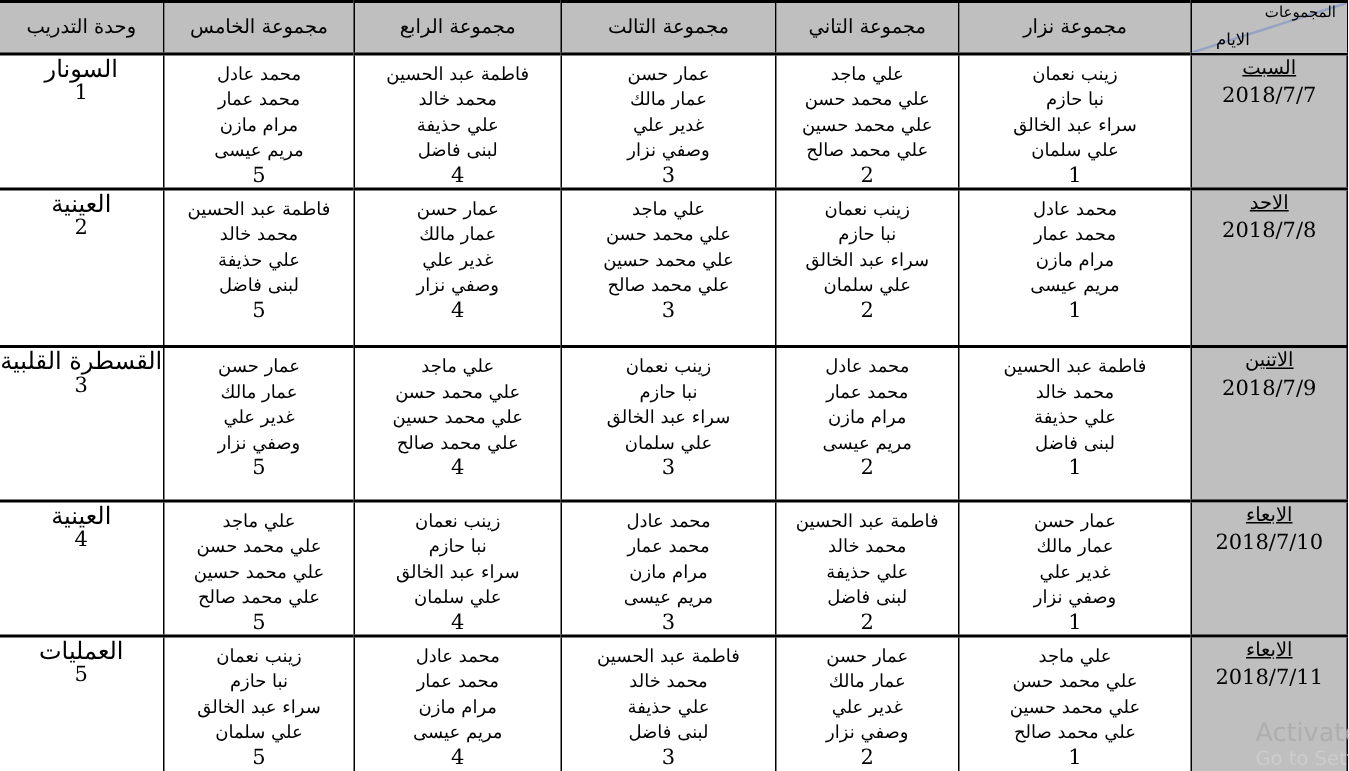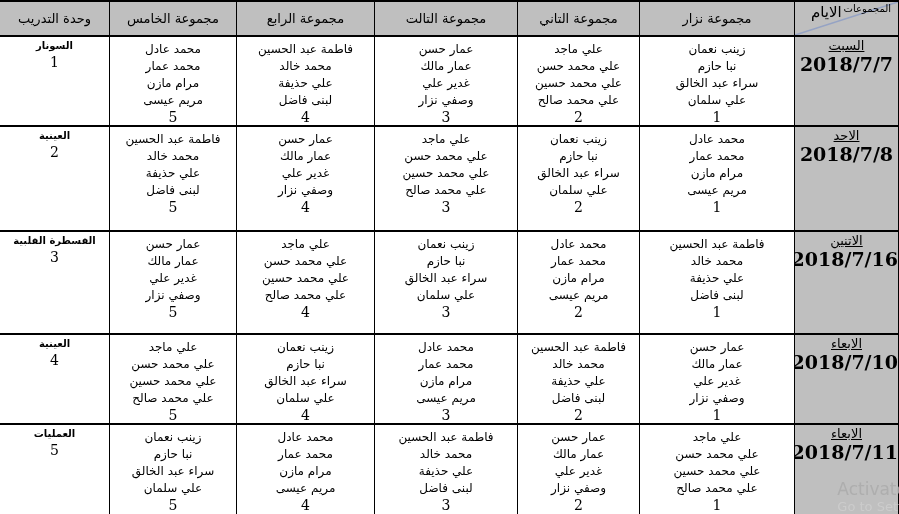--- a/index.html
+++ b/index.html
@@ -58,47 +58,47 @@
   .names{
     white-space:pre-line;
     font-size:12px;
     line-height:17px;
     padding-top:4px;
   }
   .num{
     font-size:14px;
     line-height:16px;
   }
-  .unit-name{font-size:10px;line-height:17px;font-weight:bold;}
+  .unit-name{font-size:16px;line-height:17px;}
   .unit-num{font-size:14px;line-height:17px;}
   .day-name{font-size:13px;line-height:18px;text-decoration:underline;}
-  .day-date{font-size:19px;line-height:19px;font-weight:bold;}
+  .day-date{font-size:14px;line-height:19px;}
   td.corner{
     position:relative;
     background:var(--header-bg);
     vertical-align:top;
   }
   .corner-svg{
     position:absolute;
     inset:0;
     width:100%;
     height:100%;
     color:var(--diagonal-line);
   }
   .corner-top{
     position:absolute;
     top:1px;
     right:7px;
     font-size:10px;
   }
   .corner-bottom{
     position:absolute;
-    bottom:14px;
+    bottom:2px;
     left:16px;
-    font-size:15px;
+    font-size:11px;
   }
   .watermark{
     position:absolute;
     bottom:0px;
     right:-8px;
     text-align:left;
     direction:ltr;
     pointer-events:none;
     white-space:nowrap;
   }
@@ -236,21 +236,21 @@
           </td>
       <td class="unitcell">
             <div class="unit-name">العينية</div>
             <div class="unit-num">2</div>
           </td>
     </tr>
 
     <tr class="r3">
       <td class="daycell">
         <div class="day-name">الاتنين</div>
-        <div class="day-date">2018/7/16</div>
+        <div class="day-date">2018/7/9</div>
       </td>
       <td>
             <div class="names">فاطمة عبد الحسين
 محمد خالد
 علي حذيفة
 لبنى فاضل</div>
             <div class="num">1</div>
           </td>
       <td>
             <div class="names">محمد عادل

